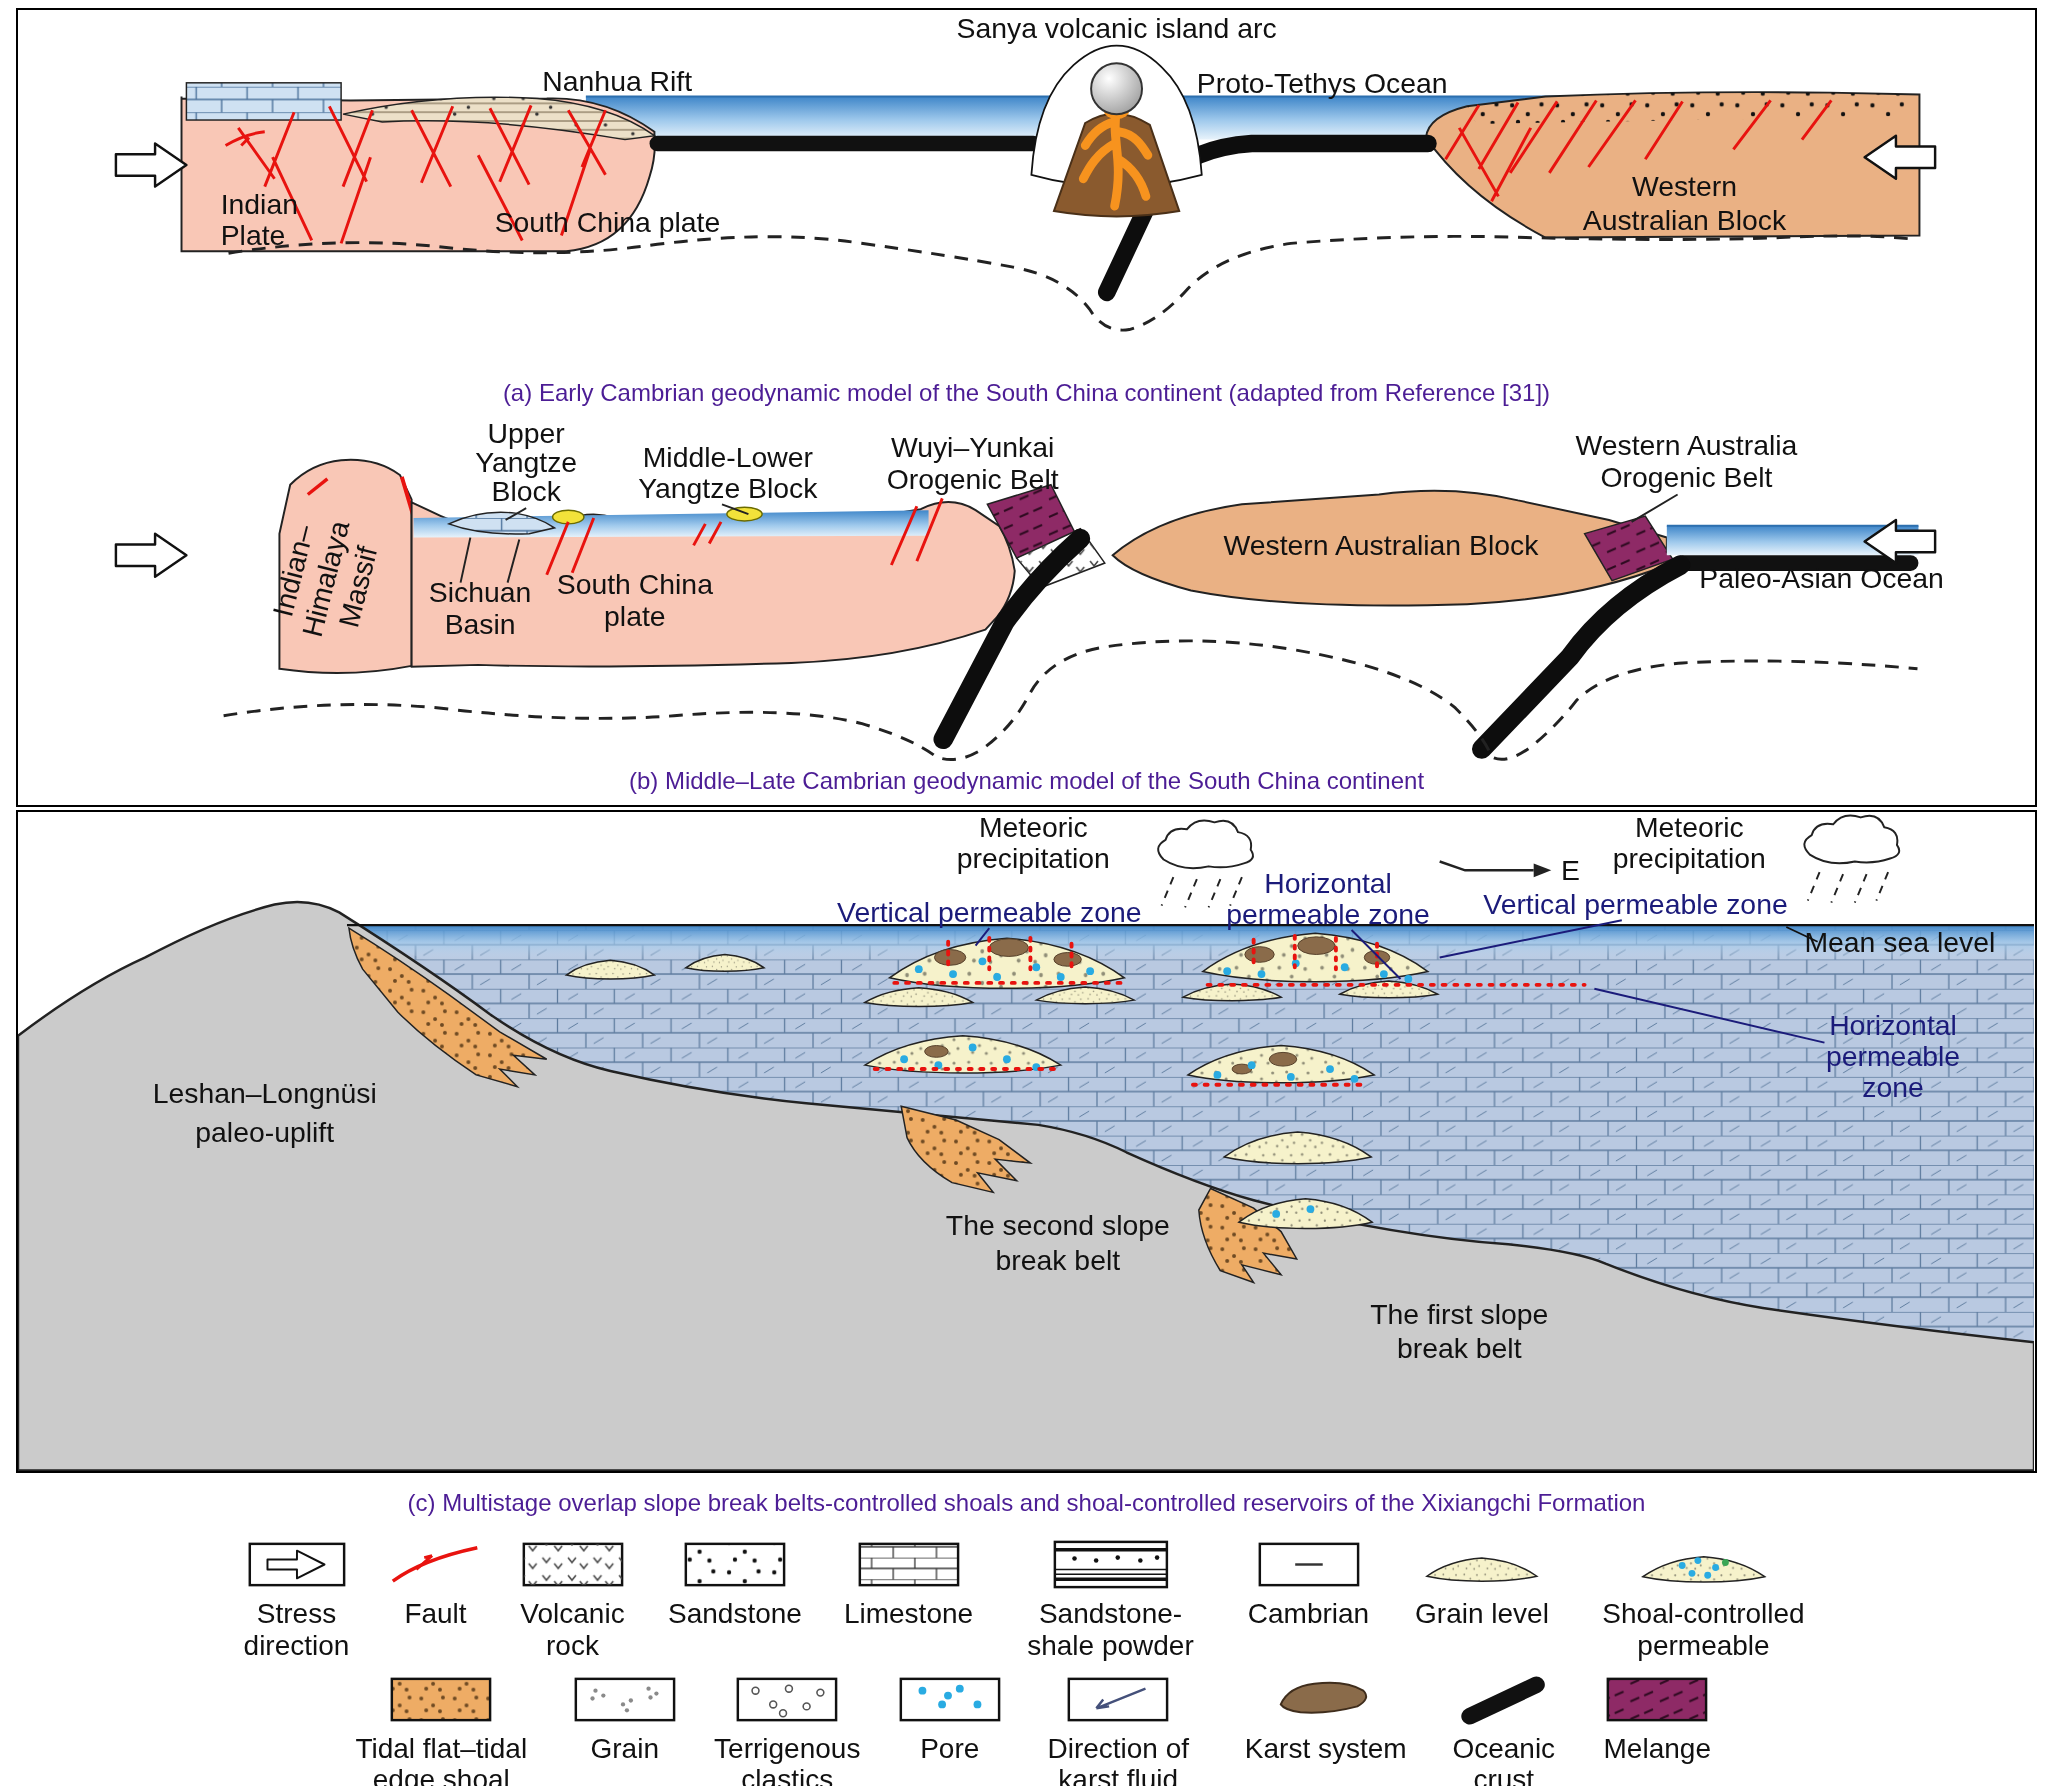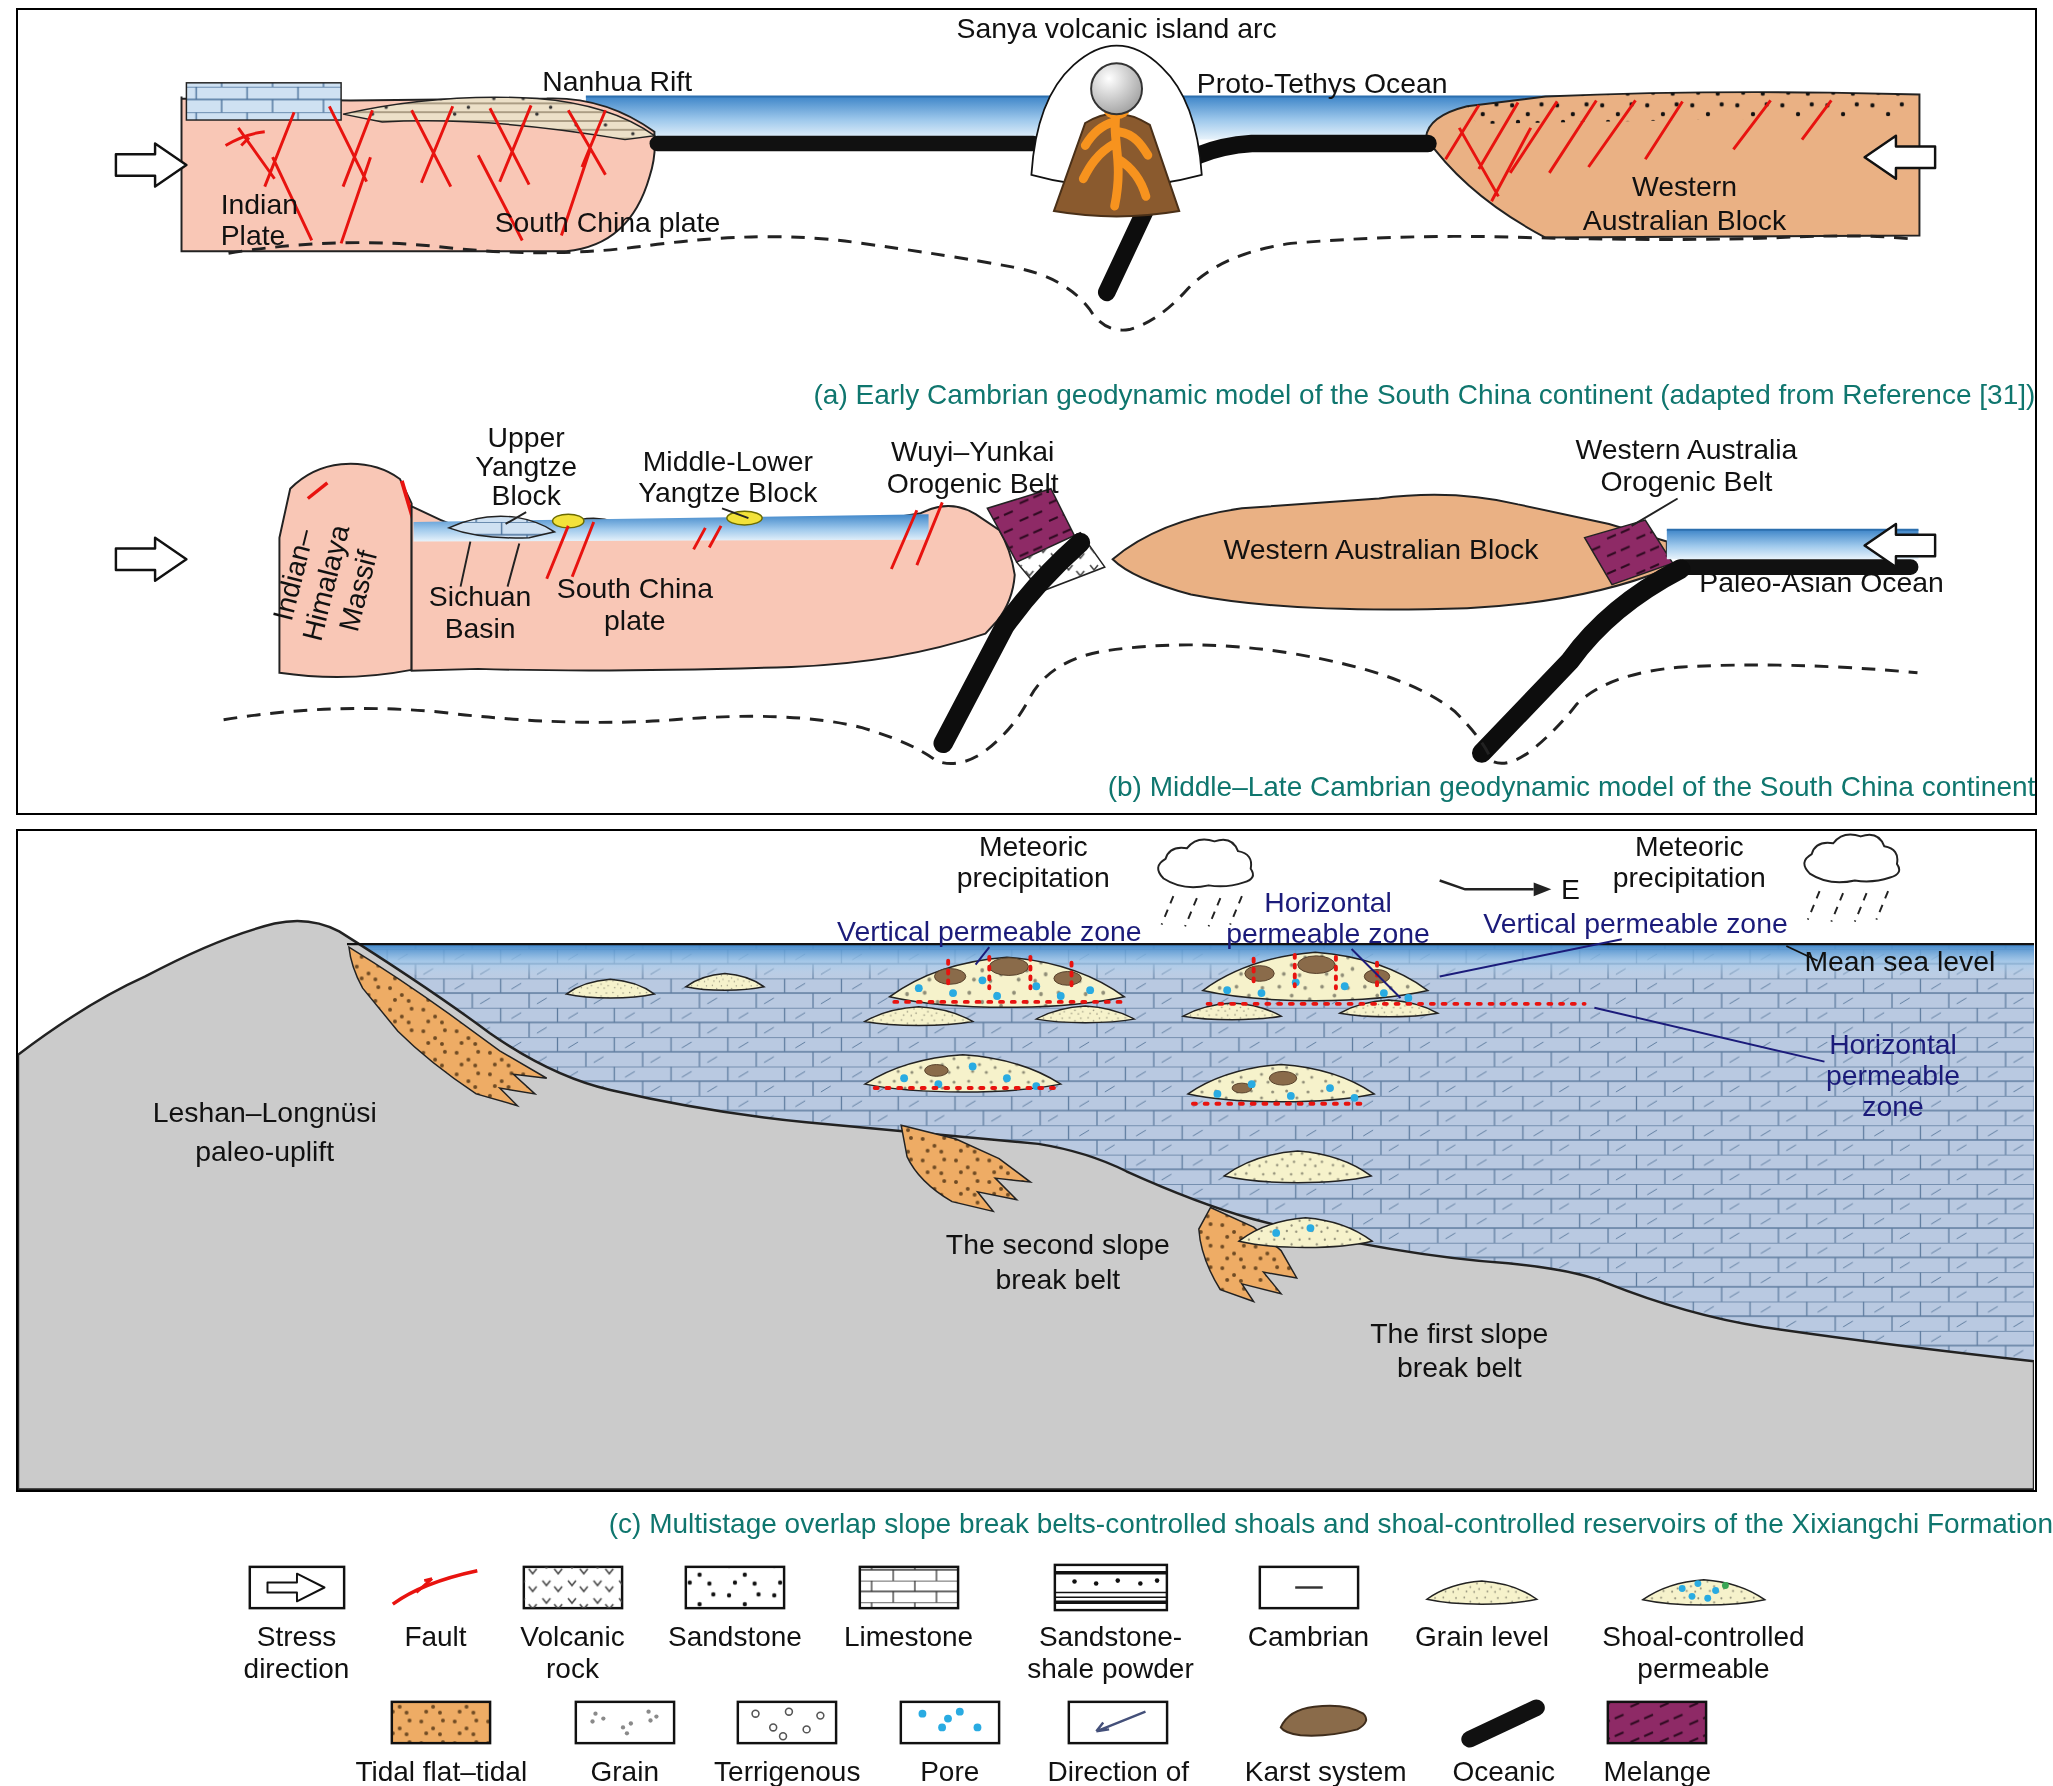--- a/index.html
+++ b/index.html
@@ -1,20 +1,20 @@
 <!DOCTYPE html>
 <html><head>
 <meta charset="utf-8">
 <style>
   *{margin:0;padding:0;box-sizing:border-box}
   html,body{background:#fff}
   body{width:2053px;height:1787px;font-family:"Liberation Sans",sans-serif;color:#111;overflow:hidden}
   .box{border:2.9px solid #000;margin:7.8px 15.7px 0 15.7px;background:#fff}
-  .box-c{margin-top:14px}
-  .caption{text-align:right;font-size:28px;padding:5.9px 0 9.8px;color:#0f766e}
+  .box-c{margin-top:3px}
+  .caption{text-align:center;font-size:24px;padding:5.9px 0 9.8px;color:#4c1d95}
   .caption-c{margin:9.8px 0 5.9px}
   svg{display:block}
   .lbl{font-size:29px;fill:#111;font-family:"Liberation Sans",sans-serif}
   .lbl-navy{font-size:29px;fill:#1b1b7a;font-family:"Liberation Sans",sans-serif}
   .mid{text-anchor:middle}
   .legend{margin-top:3.9px}
   .legend-row{display:flex;justify-content:center;align-items:flex-start;gap:25.5px;margin-top:9.8px}
   .legend-item{display:flex;flex-direction:column;align-items:center;gap:4.9px}
   .legend-label{font-size:28px;text-align:center;line-height:1.12;color:#111}
   .swatch{height:57px}

